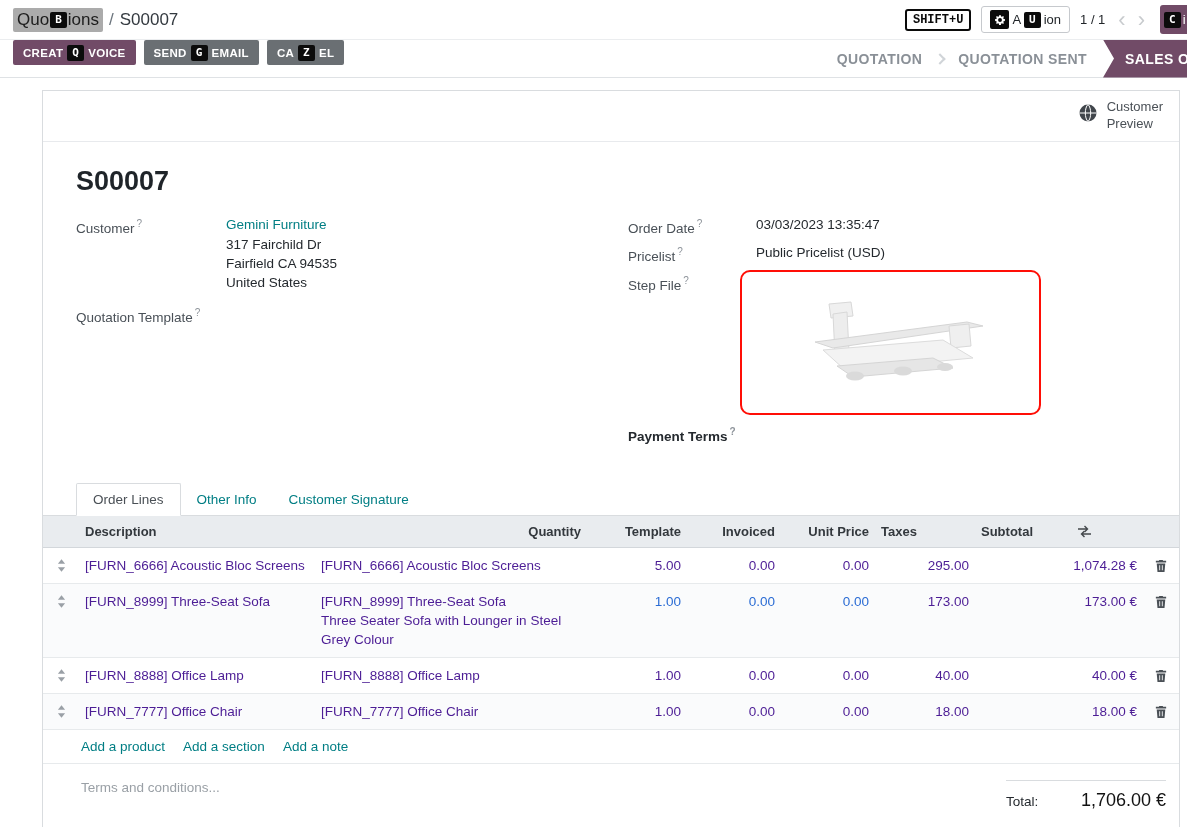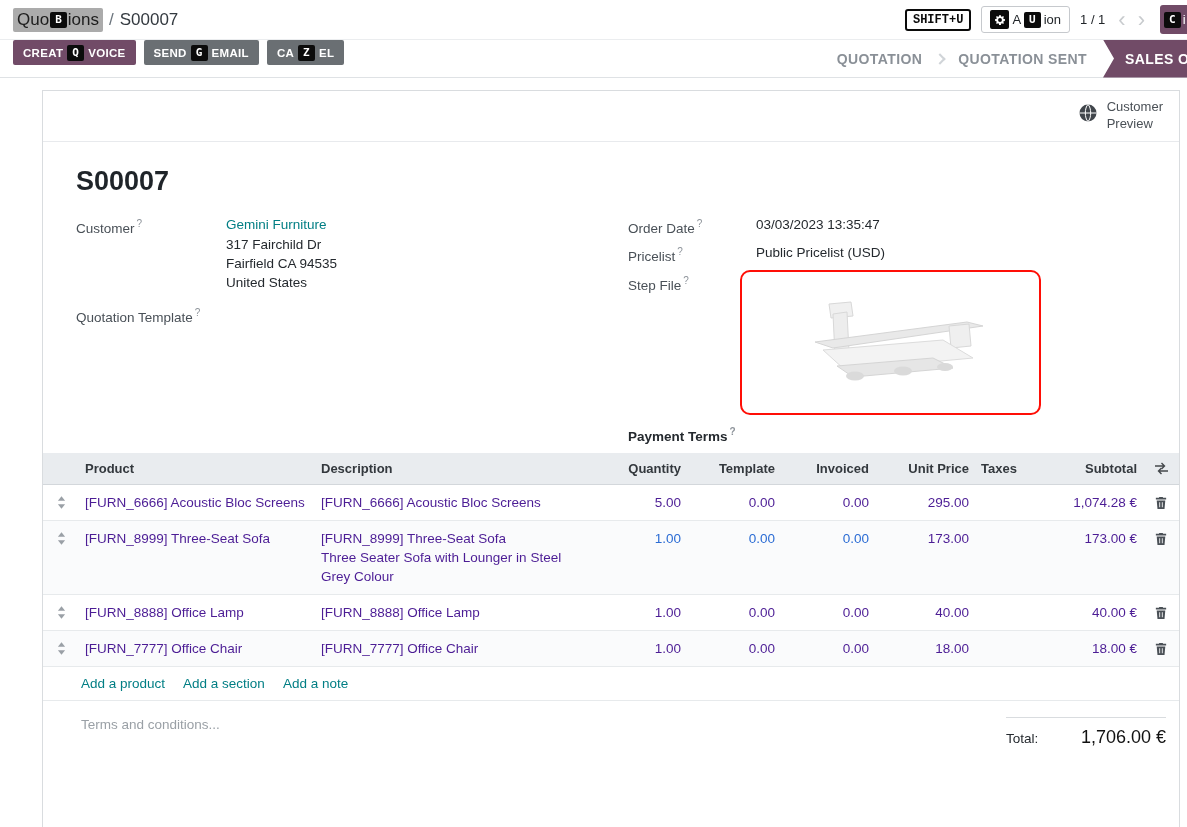--- a/index.html
+++ b/index.html
@@ -234,24 +234,28 @@
           </span>
         </div>
       </div>
       <div class="frow">
         <div class="flabel bold"><span>Payment Terms</span><sup class="q">?</sup></div>
         <div class="fvalue"></div>
       </div>
     </div>
   </div>
 
+  <div class="tabs">
+      <button class="tab active">Order Lines</button>
+      <button class="tab inactive">Other Info</button>
+      <button class="tab inactive">Customer Signature</button>
+    </div>
 
   <div class="thead grid-cols">
     <div class="th"></div>
-    <div class="th">Product</div>
     <div class="th">Description</div>
     <div class="th num">Quantity</div>
     <div class="th num">Template</div>
     <div class="th num">Invoiced</div>
     <div class="th num">Unit Price</div>
     <div class="th">Taxes</div>
     <div class="th num">Subtotal</div>
     <div class="th icon-col">
       <svg width="15" height="13" viewBox="0 0 15 13">
           <path d="M1 4h9 M7.5 1l3 3-3 3" stroke="#44484c" stroke-width="1.4" fill="none"></path>

